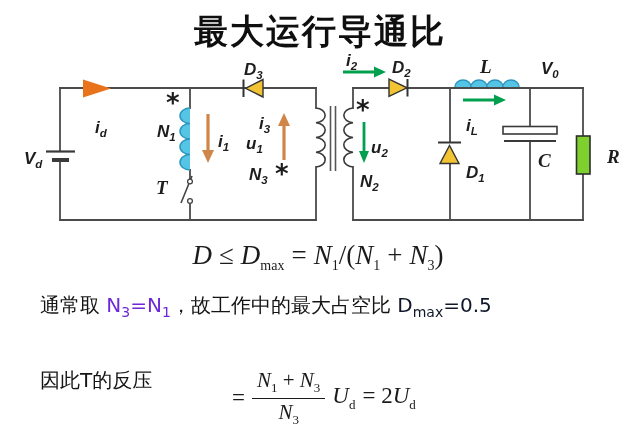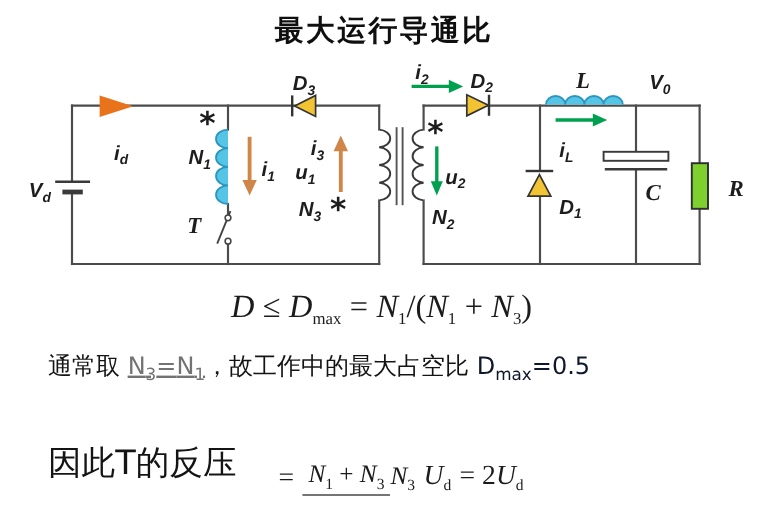--- a/index.html
+++ b/index.html
@@ -2,48 +2,48 @@
 <html><head>
 <meta charset="utf-8">
 <style>
   html,body{margin:0;padding:0;}
   body{
     width:640px;height:432px;position:relative;overflow:hidden;
     background:#ffffff;font-family:"DejaVu Sans",sans-serif;color:#151515;
   }
   .title{
     position:absolute;top:9px;left:0;width:640px;text-align:center;
-    font-size:24px;font-weight:700;letter-spacing:2px;color:#0f0f0f;
+    font-size:34px;font-weight:700;letter-spacing:2px;color:#0f0f0f;
   }
   svg.circuit{position:absolute;left:0;top:0;}
   
   text.cl{font:italic 700 17px "Liberation Sans",sans-serif;fill:#1d1d1d;}
   text.cls{font:italic 700 19px "Liberation Serif",serif;fill:#1d1d1d;}
   tspan.sb{font-size:11.5px;}
   text.star{font:700 26px "DejaVu Sans",sans-serif;fill:#1d1d1d;}
   
   .f1{
     position:absolute;top:240px;left:0;width:636px;text-align:center;
     font-family:"Liberation Serif",serif;font-style:italic;font-size:27px;color:#1b1b1b;
   }
   .f1 sub,.f2 sub,.l2 sub{font-style:normal;}
   .f1 sub{font-size:14px;}
   .sp{display:inline-block;width:7px;}
   
   .l2{position:absolute;top:292px;left:40px;font-size:20px;color:#141414;white-space:nowrap;}
   .l2 sub{font-size:14px;}
   
-  .l3{position:absolute;top:367px;left:40px;font-size:28px;color:#141414;}
+  .l3{position:absolute;top:367px;left:40px;font-size:20px;color:#141414;}
   .f2{
     position:absolute;top:370px;left:232px;height:56px;
     display:flex;align-items:center;gap:7px;
     font-family:"Liberation Serif",serif;font-style:italic;font-size:23px;color:#1b1b1b;
   }
   .f2 sub{font-size:13px;}
-  .frac{display:inline-flex;flex-direction:row;align-items:center;font-size:21px;line-height:1.15;}
+  .frac{display:inline-flex;flex-direction:column;align-items:center;font-size:21px;line-height:1.15;}
   .frac .num{border-bottom:1.6px solid #1b1b1b;padding:0 5px 1px;}
   .frac .den{padding-top:1px;}
   .rm{font-style:normal;}
 </style>
 </head>
 <body>
 
 <div class="title">最大运行导通比</div>
 
 <svg class="circuit" width="640" height="432" viewBox="0 0 640 432">
@@ -165,21 +165,21 @@
 
   <rect x="576.5" y="136" width="13.5" height="38" stroke="#2e2e2e" stroke-width="1.6" fill="#7ed02f"></rect>
   <text class="cls" x="607" y="163">R</text>
 </svg>
 
 <div class="f1">
   <span>D</span><span class="sp"></span><span class="rm">≤</span><span class="sp"></span><span>D</span><sub>max</sub><span class="sp"></span><span class="rm">=</span><span class="sp"></span><span>N</span><sub class="rm">1</sub><span class="rm">/(</span><span>N</span><sub class="rm">1</sub><span class="sp"></span><span class="rm">+</span><span class="sp"></span><span>N</span><sub class="rm">3</sub><span class="rm">)</span>
 </div>
 
 <div class="l2">
-  <span>通常取 </span><span style="color: #737373; text-decoration: underline;"><span>N</span><sub>3</sub><span>=</span><span>N</span><sub>1</sub></span><span>，故工作中的最大占空比 </span><span style="color: #0f172a;"><span>D</span><sub>max</sub><span>=0.5</span></span>
+  <span>通常取 </span><span style="color: #6d28d9;"><span>N</span><sub>3</sub><span>=</span><span>N</span><sub>1</sub></span><span>，故工作中的最大占空比 </span><span style="color: #0f172a;"><span>D</span><sub>max</sub><span>=0.5</span></span>
 </div>
 
 <div class="l3">因此T的反压</div>
 
 <div class="f2">
   <span class="rm">=</span>
   <span class="frac">
     <span class="num"><span>N</span><sub class="rm">1</sub><span class="rm"> + </span><span>N</span><sub class="rm">3</sub></span>
     <span class="den"><span>N</span><sub class="rm">3</sub></span>
   </span>

